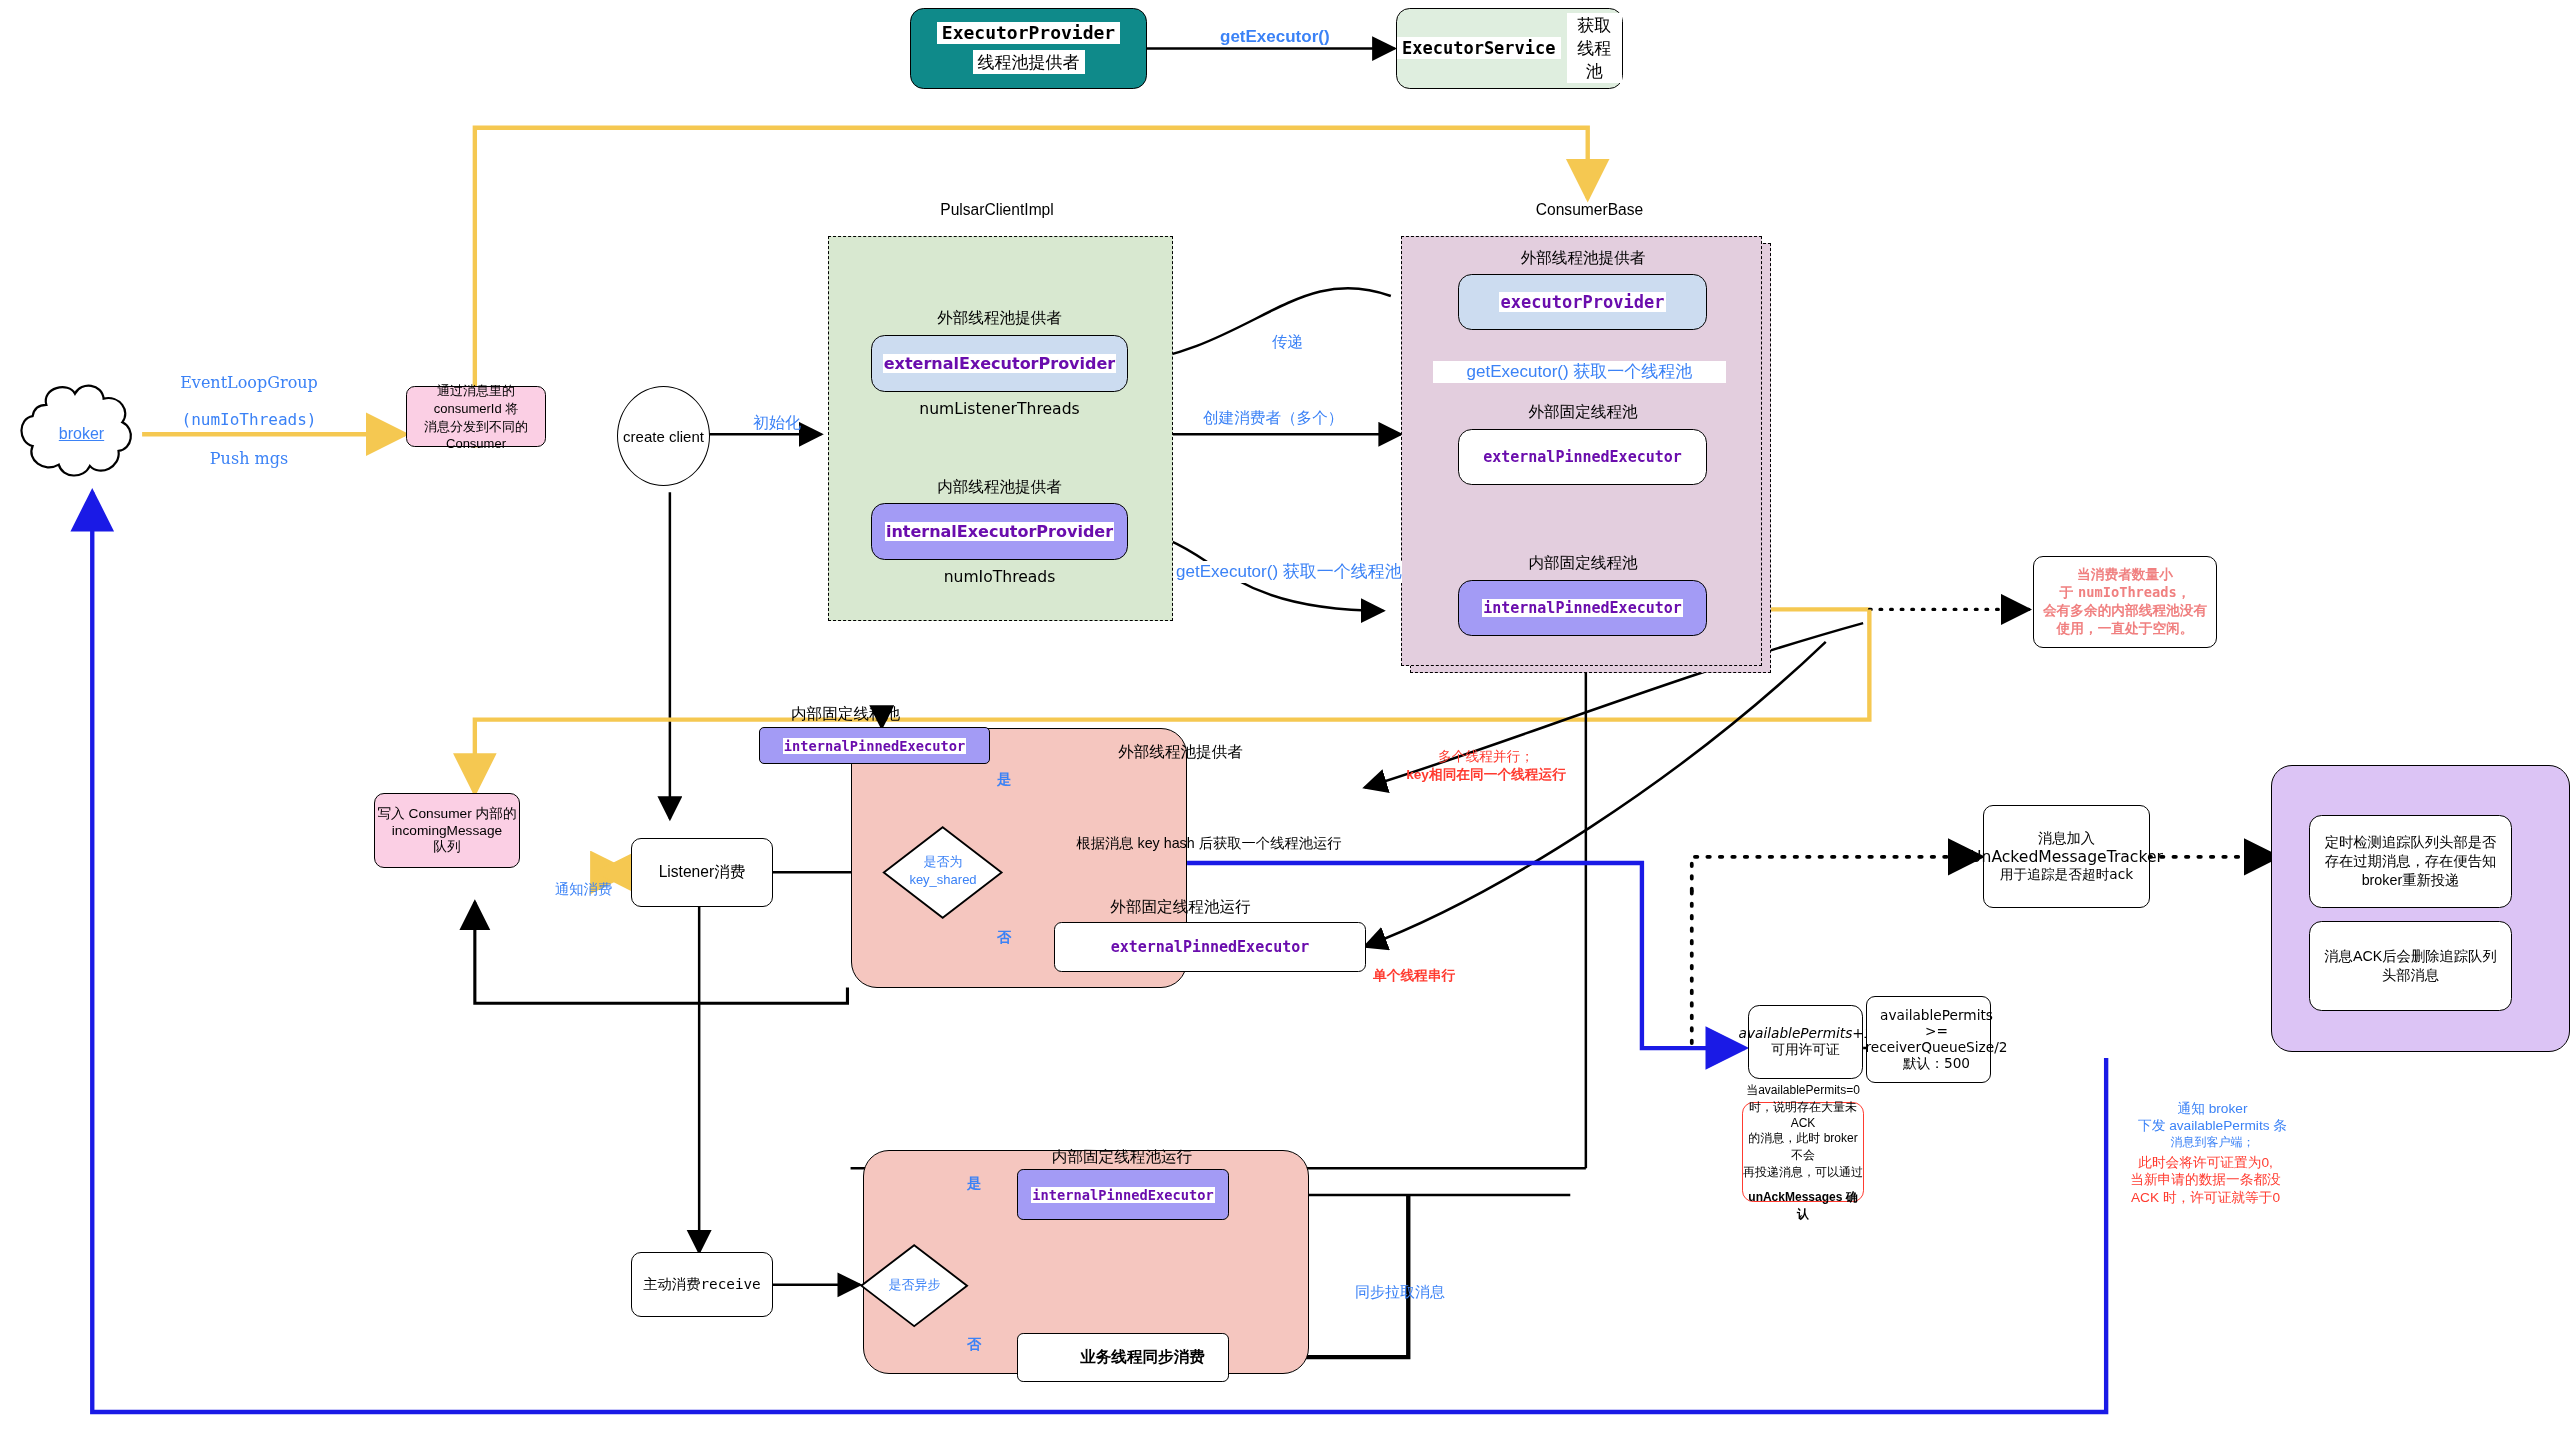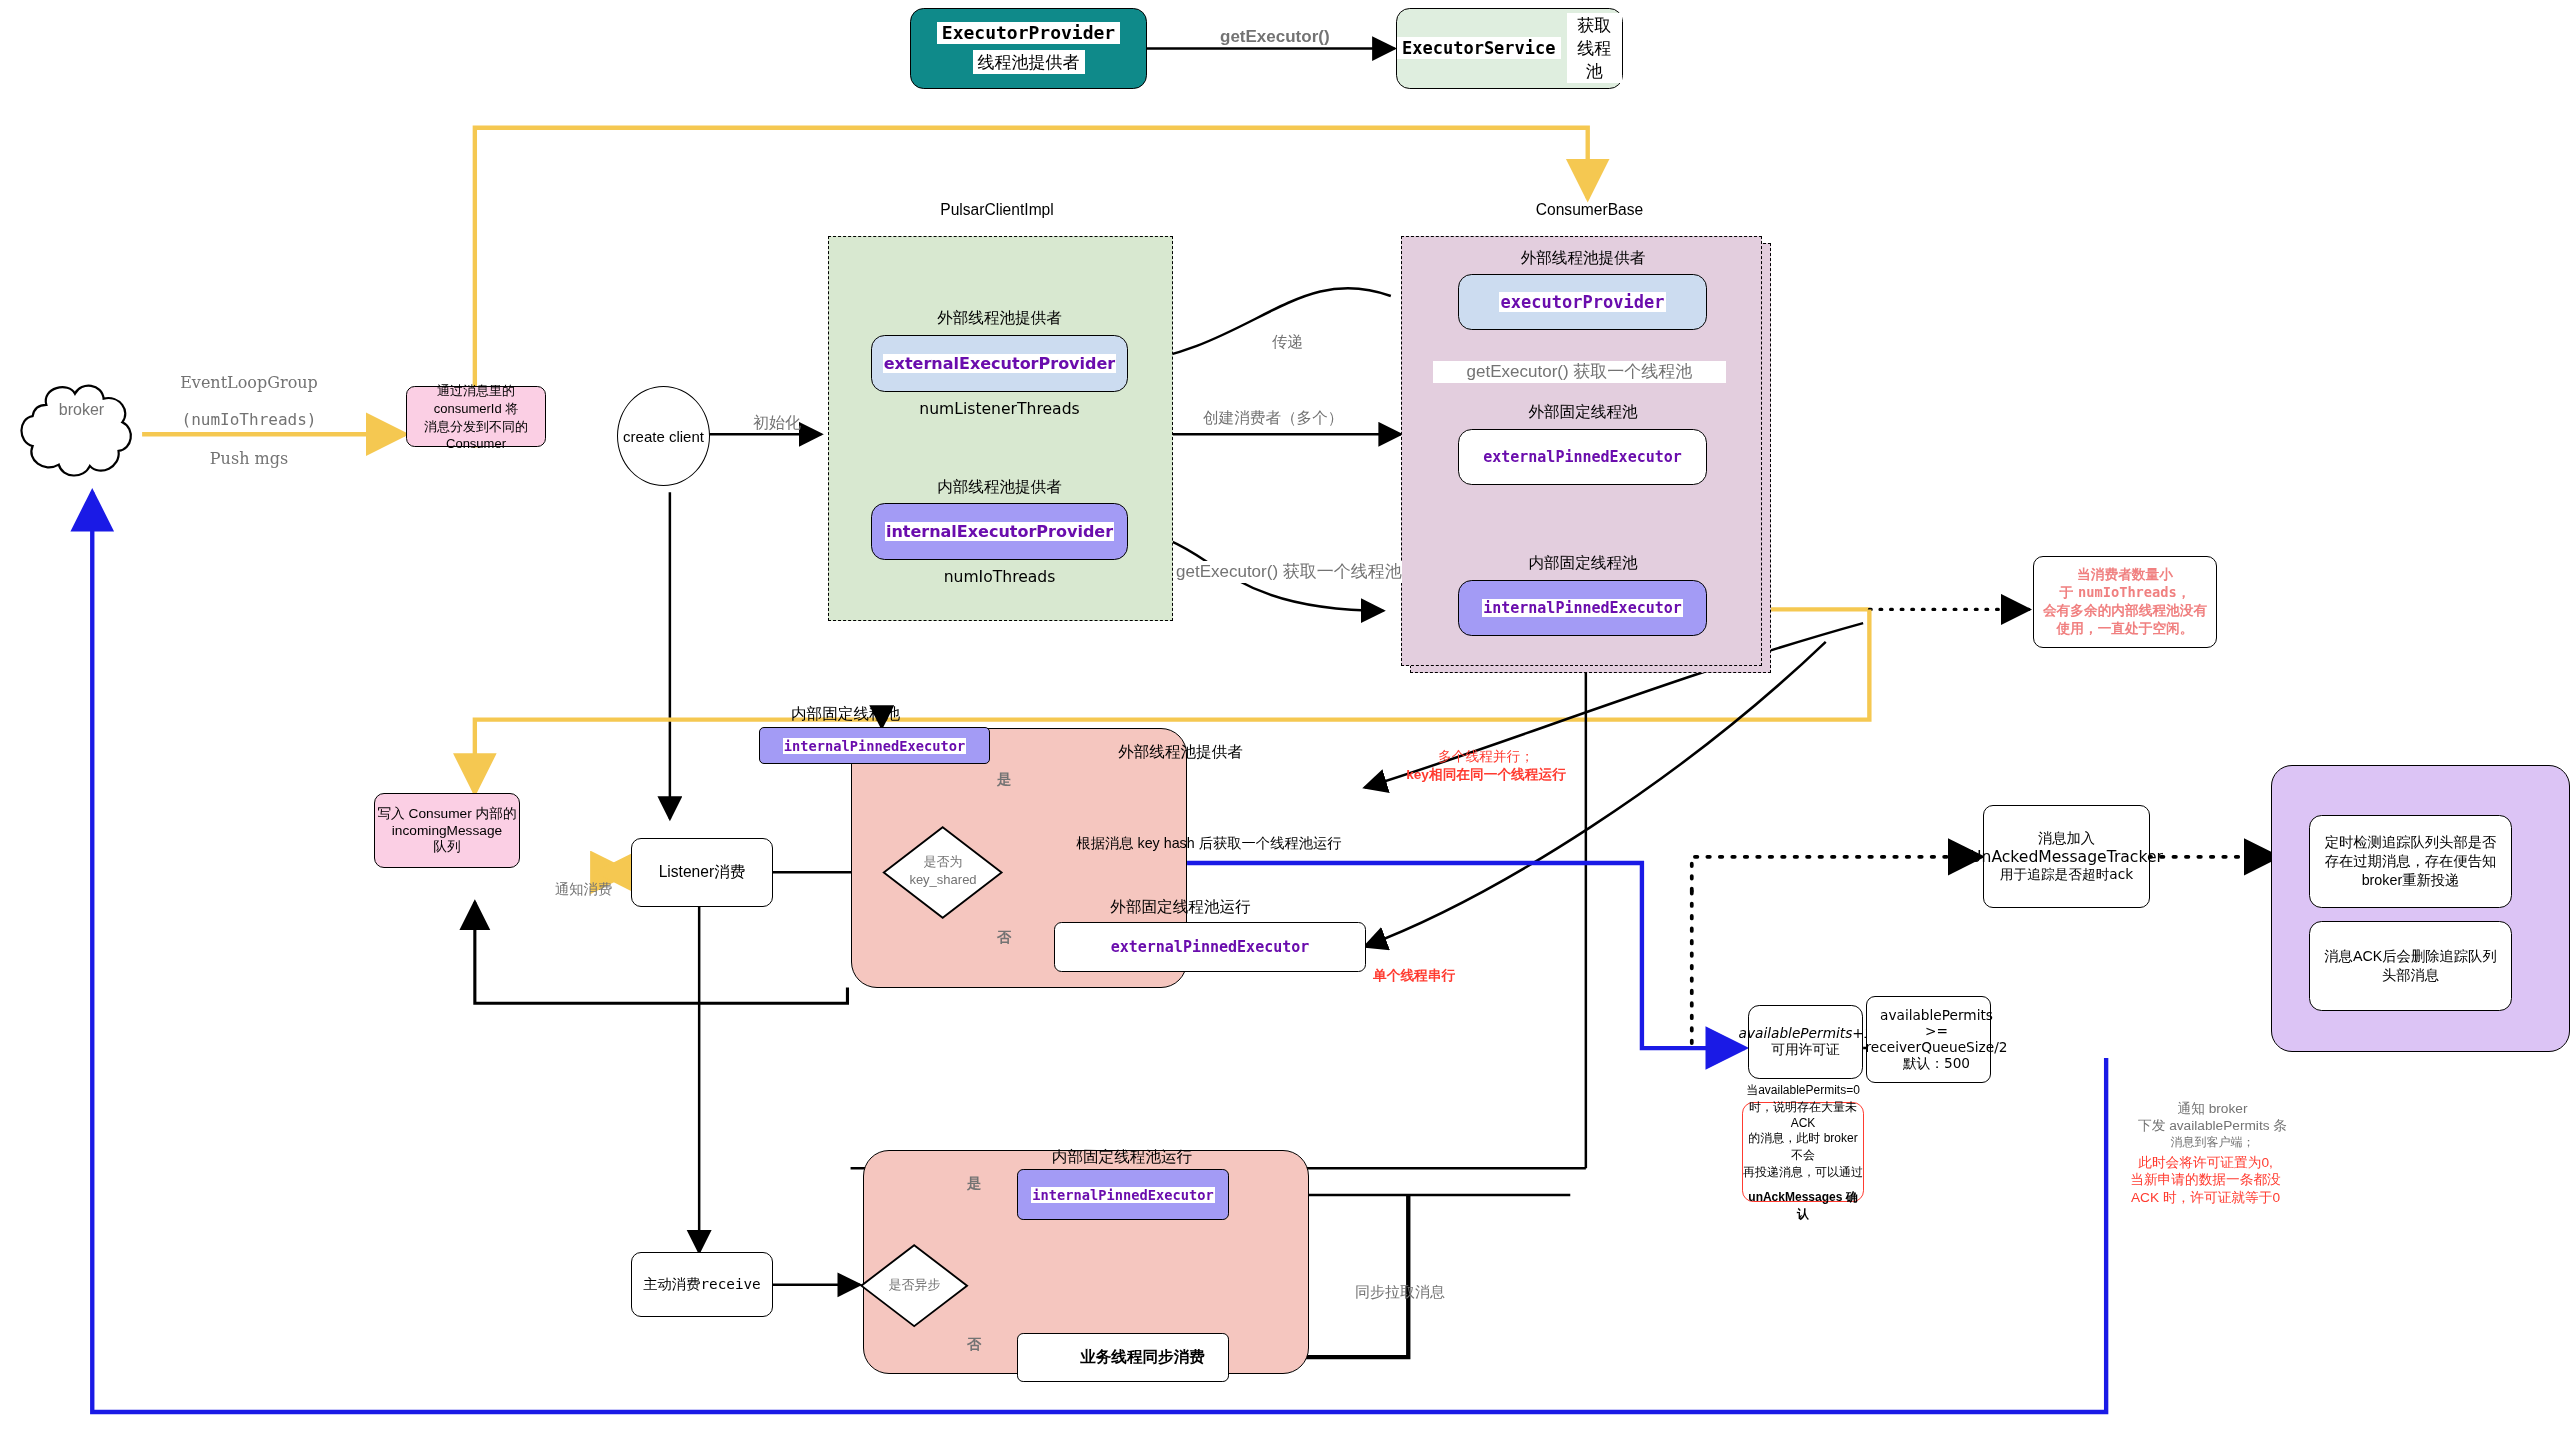--- a/index.html
+++ b/index.html
@@ -3,21 +3,21 @@
 <meta charset="utf-8">
 <style>
   html,body{margin:0;padding:0;background:#fff;}
   body{font-family:"Liberation Sans","DejaVu Sans",sans-serif;}
   #stage{position:relative;width:2576px;height:1440px;background:#fff;overflow:hidden;}
   svg.wires{position:absolute;left:0;top:0;width:2576px;height:1440px;pointer-events:none;}
   .node{position:absolute;box-sizing:border-box;display:flex;align-items:center;justify-content:center;text-align:center;}
   .rr{border:1.9px solid #000;border-radius:13.7px;background:#fff;}
   .mono{font-family:"DejaVu Sans Mono","Liberation Mono",monospace;font-weight:bold;}
   .purpletxt{color:#6a0dad;background:#fff;padding:0 1.2px;}
-  .lbl{position:absolute;color:#737373;background:transparent;white-space:pre;line-height:1.28;}
+  .lbl{position:absolute;color:#3b82f6;background:transparent;white-space:pre;line-height:1.28;}
   .lblbg{background:#fff;}
   .ctr{text-align:center;}
   .grp{position:absolute;box-sizing:border-box;}
   .dashed{border:1.9px dashed #000;}
   .caption{position:absolute;font-size:15.6px;color:#000;text-align:center;white-space:nowrap;}
   .redtxt{color:#ff3b30;}
   .redsalmon{color:#f08080;}
 </style>
 </head>
 <body>
@@ -118,21 +118,21 @@
   <div class="node rr" style="left:1396px;top:7.5px;width:227px;height:81px;background:#dfeedf;flex-direction:row;gap:6.2px;">
     <div class="mono" style="font-size:17px;background:#fff;padding:0.6px 5px;">ExecutorService</div>
     <div style="font-size:17px;background:#fff;padding:0.6px 5px;">获取线程池</div>
   </div>
 
   <svg style="position:absolute;left:9.3px;top:380px;width:140px;height:112px;" viewBox="0 0 225 180" width="140" height="112">
     <path d="M60,40 C52,12 96,2 106,22 C116,2 150,6 152,30 C178,24 196,50 182,68
              C204,78 198,112 176,114 C180,140 146,156 130,138 C120,160 86,158 80,136
              C56,150 28,128 38,106 C14,100 14,62 38,58 C40,46 48,40 60,40 Z" fill="#fff" stroke="#000" stroke-width="3.5"></path>
   </svg>
-  <div class="lbl ctr" style="left:44px;top:400px;width:75px;font-size:16px;">broker</div>
+  <div class="lbl ctr" style="left:44px;top:424px;width:75px;font-size:16px;text-decoration:underline;">broker</div>
 
   <div class="lbl ctr" style="left:165px;top:373px;width:168px;font-size:16px;font-family:'DejaVu Serif',serif;">EventLoopGroup</div>
   <div class="lbl ctr" style="left:165px;top:410px;width:168px;font-size:16px;font-family:'DejaVu Sans Mono',monospace;">(numIoThreads)</div>
   <div class="lbl ctr" style="left:165px;top:449px;width:168px;font-size:16px;font-family:'DejaVu Serif',serif;">Push mgs</div>
 
   <div class="node rr" style="left:406px;top:386px;width:140px;height:61px;background:#fbcfe4;border-radius:8.7px;border-width:1.2px;flex-direction:column;">
     <div style="font-size:13px;">通过消息里的 consumerId 将</div>
     <div style="font-size:13px;">消息分发到不同的 Consumer</div>
   </div>
 

